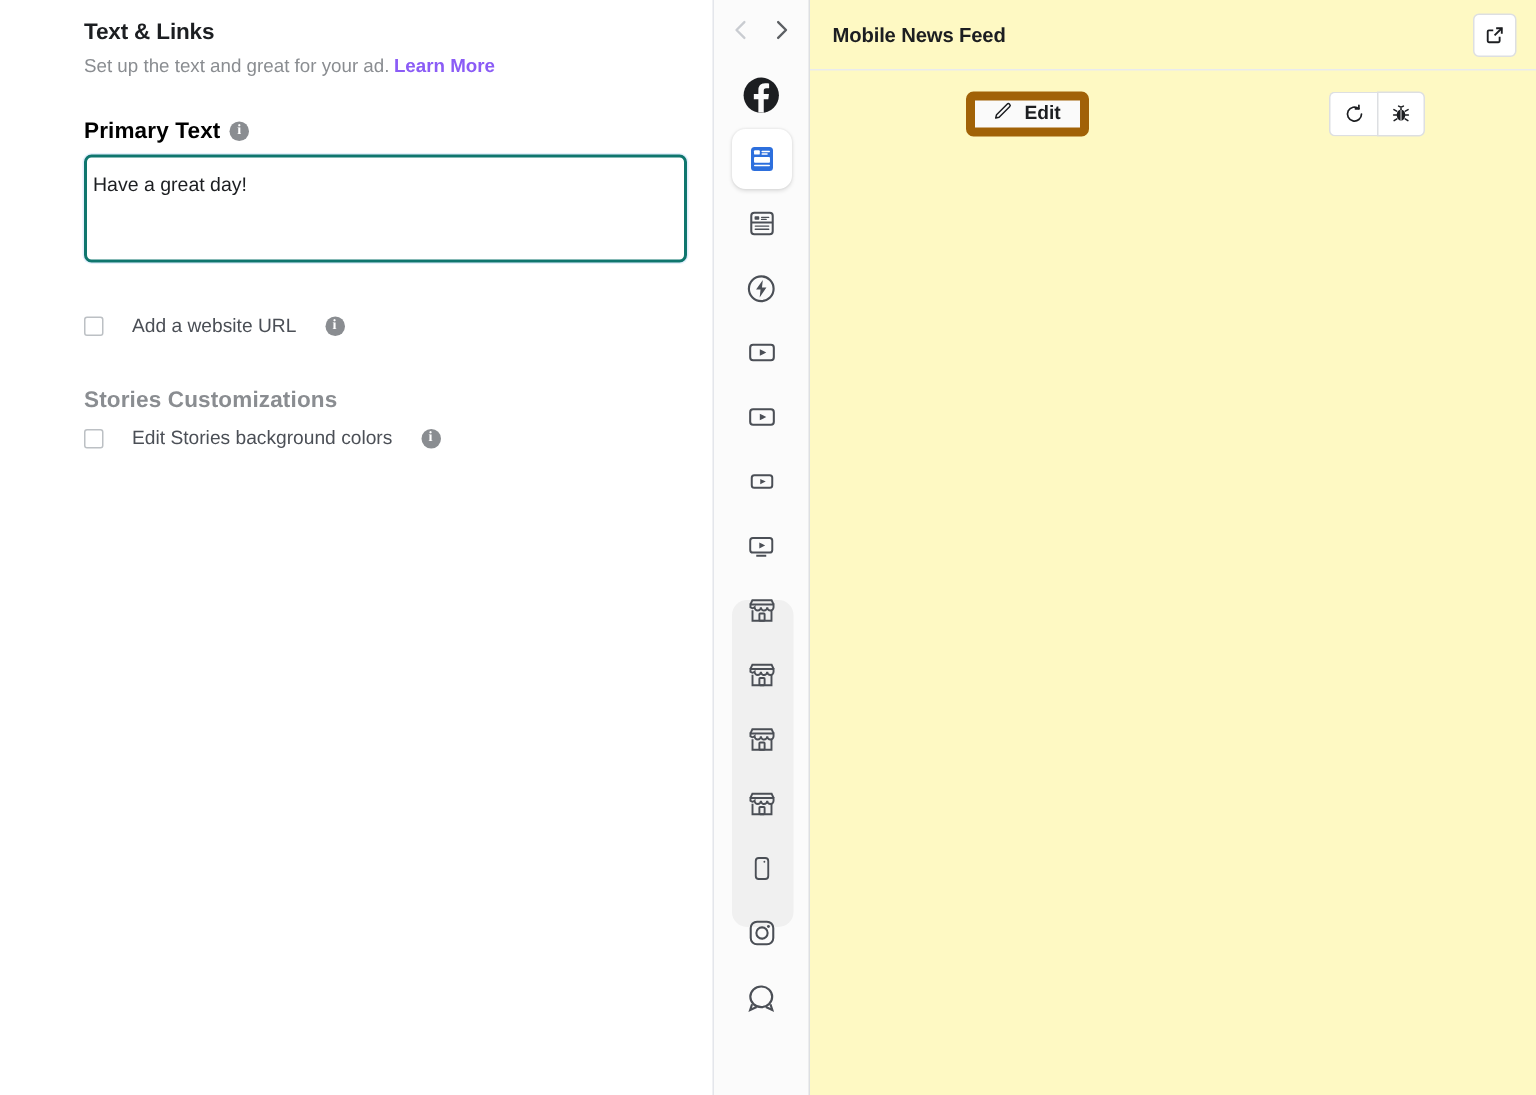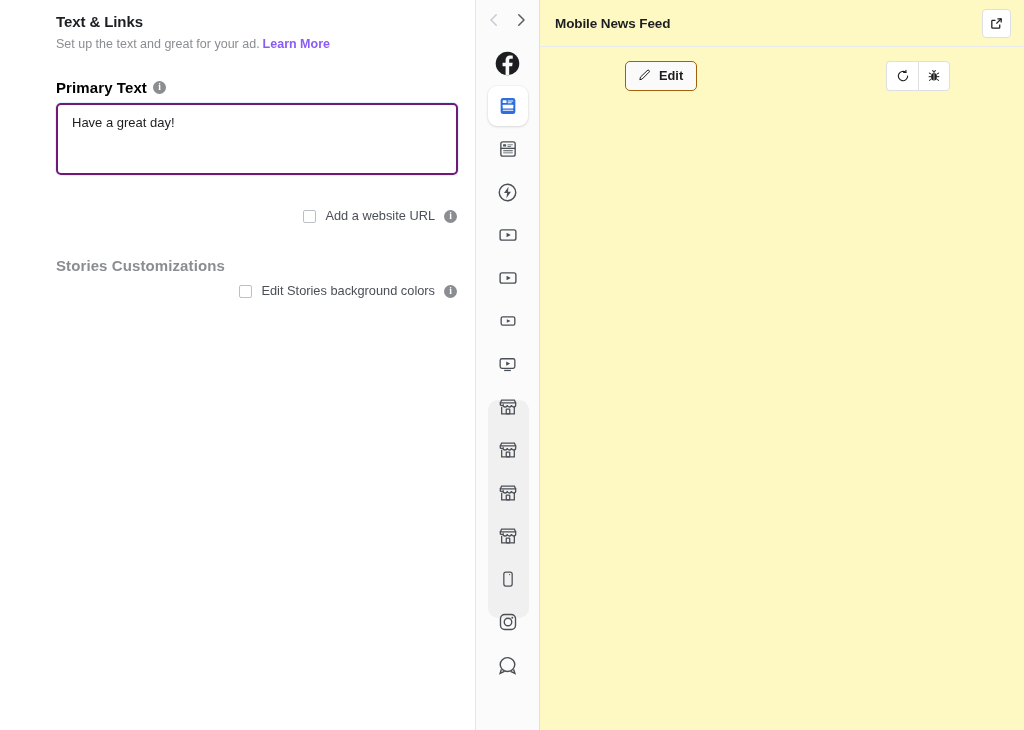--- a/index.html
+++ b/index.html
@@ -71,38 +71,37 @@
     line-height: 13px;
     text-align: center;
     font-family: "Liberation Serif", serif;
     display: inline-block;
     flex: 0 0 13px;
     cursor: pointer;
   }
   .primary-textarea {
     width: 402px;
     height: 72px;
-    border: 2px solid #701a75;
+    border: 2px solid #0f766e;
     border-radius: 5px;
-    padding: 9px 14px;
+    padding: 9px 4px;
     font-size: 13px;
     color: #1c1e21;
     font-family: "Liberation Sans", sans-serif;
     resize: none;
     outline: none;
     line-height: 18px;
     background: #ffffff;
     box-shadow: 0 0 0 1px rgba(74,156,240,0.15);
   }
   .checkbox-row {
     display: flex;
     align-items: center;
-    gap: 9px;
+    gap: 19px;
     margin-top: 29px;
-    justify-content: flex-end;
   }
   .cb {
     width: 13px; height: 13px;
     border: 1px solid #bcc0c4;
     border-radius: 2px;
     background: #ffffff;
     flex: 0 0 13px;
     cursor: pointer;
   }
   .cb-label {
@@ -208,27 +207,27 @@
   }
   .preview-toolbar {
     height: 57px;
     display: flex;
     align-items: center;
     padding: 0 13px 0 0;
     position: relative;
   }
   .edit-btn {
     position: absolute;
-    left: 85px;
-    display: flex;
-    align-items: center;
+    left: 104px;
+    display: flex;
+    align-items: flex-start;
     gap: 7px;
     height: 30px;
     padding: 0 13px 0 11px;
-    border: 1px solid #a16207;
+    border: 6px solid #a16207;
     border-radius: 5px;
     background: #fafafa;
     cursor: pointer;
   }
   .edit-btn-label {
     font-size: 12.8px;
     font-weight: bold;
     color: #1c1e21;
   }
   .tool-group {

